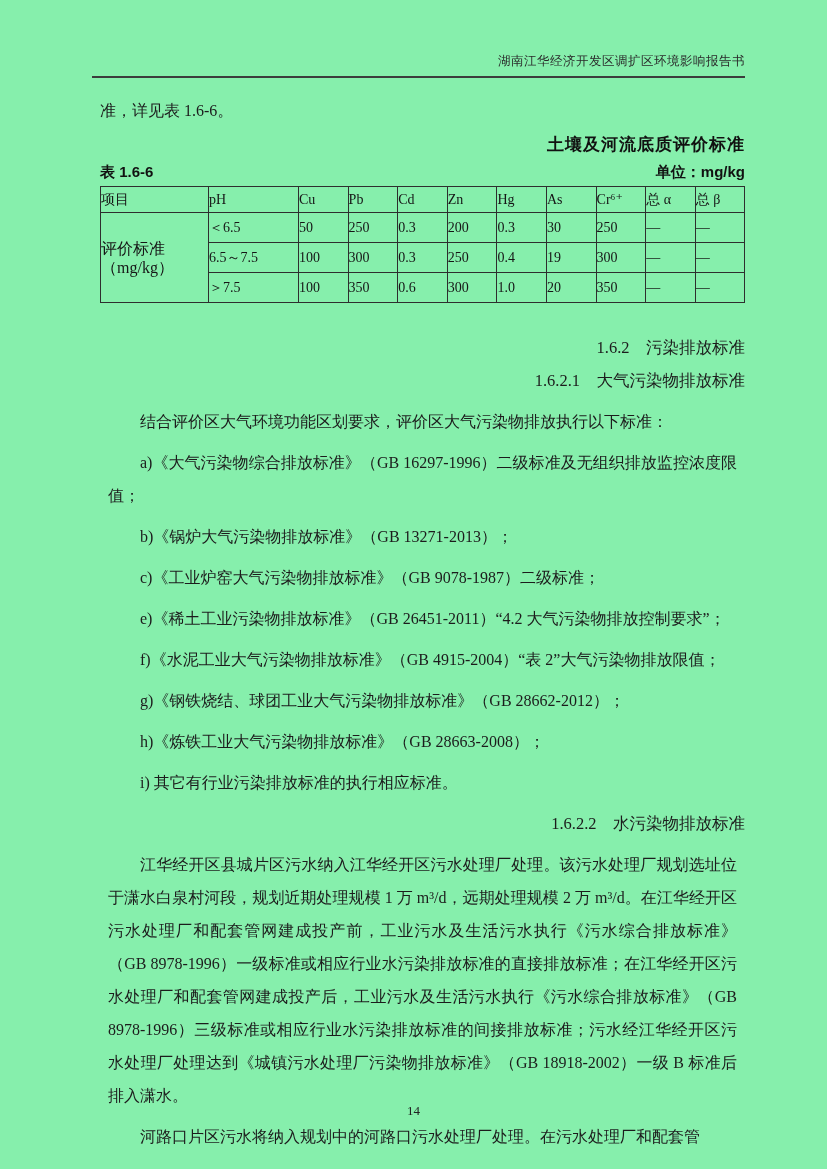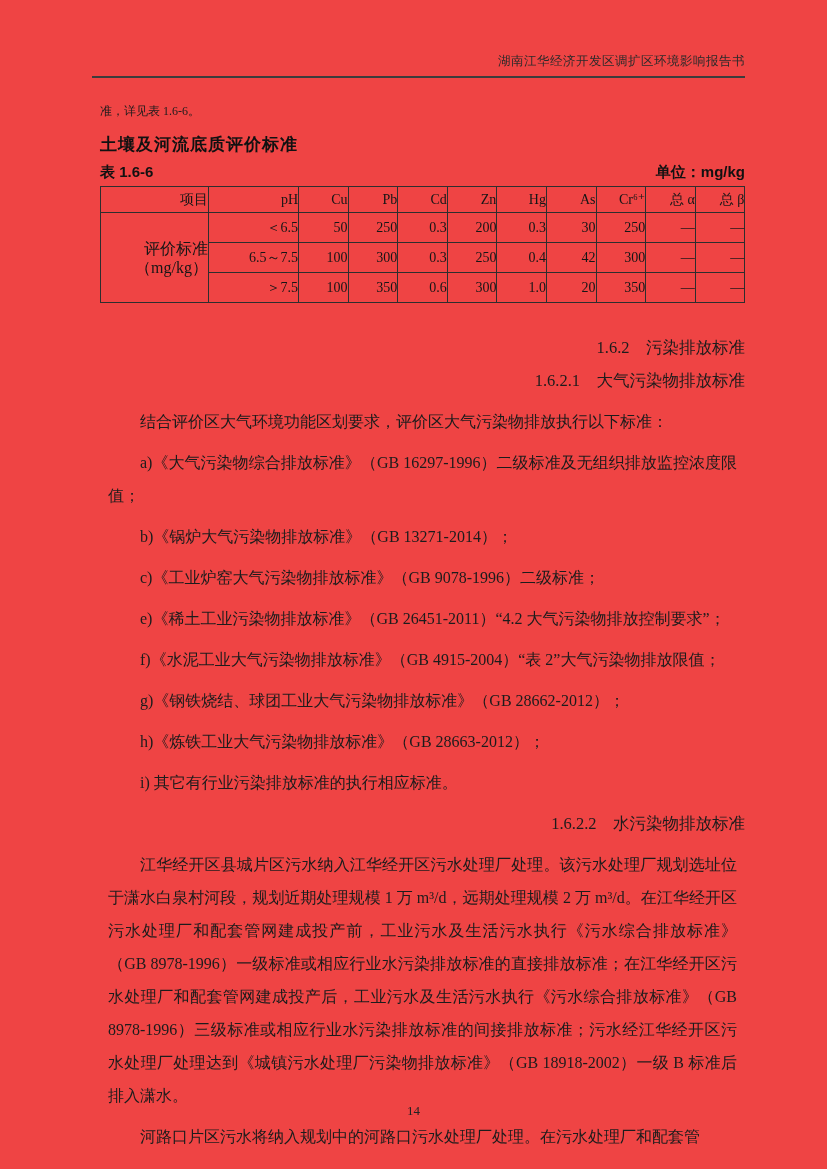--- a/index.html
+++ b/index.html
@@ -1,49 +1,49 @@
 <!DOCTYPE html>
 <html><head>
 <meta charset="utf-8">
 <style>
   html,body { margin:0; padding:0; background:#ffffff; }
   .page {
-    position:relative; width:827px; height:1169px; background:#ef4444;
+    position:relative; width:827px; height:1169px; background:#86efac;
     font-family:"Liberation Serif","DejaVu Serif",serif; color:#1c1c1c;
     overflow:hidden;
   }
   .header-text {
     position:absolute; top:53px; right:82px;
     font-size:12.5px; letter-spacing:0.5px; color:#2a2a2a;
   }
   .header-rule {
     position:absolute; top:76px; left:92px; width:653px; height:2px;
     background:#3c3c3c;
   }
   .content { position:absolute; left:100px; top:96px; width:645px; }
 
-  .intro { font-size:12px; line-height:30px; margin:0; }
+  .intro { font-size:16px; line-height:30px; margin:0; }
 
   .table-title {
     font-family:"Liberation Sans","DejaVu Sans",sans-serif;
-    font-size:17px; font-weight:bold; text-align:left;
+    font-size:17px; font-weight:bold; text-align:right;
     margin:7px 0 0 0; line-height:24px; letter-spacing:1px; color:#111;
   }
   .caption-row {
     display:flex; justify-content:space-between; align-items:flex-end;
     margin-top:5px;
     font-family:"Liberation Sans","DejaVu Sans",sans-serif;
     font-weight:bold; font-size:15px; line-height:20px; color:#111;
   }
 
   table.std {
     border-collapse:collapse; width:100%; margin-top:4px; table-layout:fixed;
   }
   table.std th, table.std td {
-    border:1px solid #2e2e2e; text-align:right; vertical-align:middle;
+    border:1px solid #2e2e2e; text-align:left; vertical-align:middle;
     font-weight:normal; font-size:14px; padding:0; color:#161616;
   }
   table.std th { height:25px; }
   table.std td { height:29px;margin-left:44px; }
   .rowhead div { line-height:19px; font-size:16px; }
 
   .h-sec { font-size:16.5px; font-weight:normal; margin:0; line-height:33px;text-align:right; }
   .h-first { margin-top:28px; }
   .para {
     font-size:16px; line-height:33px; margin:8px;
@@ -117,21 +117,21 @@
         <td>—</td>
         <td>—</td>
       </tr>
       <tr>
         <td>6.5～7.5</td>
         <td>100</td>
         <td>300</td>
         <td>0.3</td>
         <td>250</td>
         <td>0.4</td>
-        <td>42</td>
+        <td>19</td>
         <td>300</td>
         <td>—</td>
         <td>—</td>
       </tr>
       <tr>
         <td>＞7.5</td>
         <td>100</td>
         <td>350</td>
         <td>0.6</td>
         <td>300</td>
@@ -142,26 +142,26 @@
         <td>—</td>
       </tr>
     </tbody>
       </table>
 
     <div class="h-sec h-first">1.6.2　污染排放标准</div>
     <div class="h-sec">1.6.2.1　大气污染物排放标准</div>
 
     <p class="para">结合评价区大气环境功能区划要求，评价区大气污染物排放执行以下标准：</p>
     <p class="para">a)《大气污染物综合排放标准》（GB 16297-1996）二级标准及无组织排放监控浓度限值；</p>
-    <p class="para">b)《锅炉大气污染物排放标准》（GB 13271-2014）；</p>
-    <p class="para">c)《工业炉窑大气污染物排放标准》（GB 9078-1996）二级标准；</p>
+    <p class="para">b)《锅炉大气污染物排放标准》（GB 13271-2013）；</p>
+    <p class="para">c)《工业炉窑大气污染物排放标准》（GB 9078-1987）二级标准；</p>
     <p class="para">e)《稀土工业污染物排放标准》（GB 26451-2011）“4.2 大气污染物排放控制要求”；</p>
     <p class="para">f)《水泥工业大气污染物排放标准》（GB 4915-2004）“表 2”大气污染物排放限值；</p>
     <p class="para">g)《钢铁烧结、球团工业大气污染物排放标准》（GB 28662-2012）；</p>
-    <p class="para">h)《炼铁工业大气污染物排放标准》（GB 28663-2012）；</p>
+    <p class="para">h)《炼铁工业大气污染物排放标准》（GB 28663-2008）；</p>
     <p class="para">i) 其它有行业污染排放标准的执行相应标准。</p>
 
     <div class="h-sec">1.6.2.2　水污染物排放标准</div>
     <p class="para">江华经开区县城片区污水纳入江华经开区污水处理厂处理。该污水处理厂规划选址位于潇水白泉村河段，规划近期处理规模 1 万 m³/d，远期处理规模 2 万 m³/d。在江华经开区污水处理厂和配套管网建成投产前，工业污水及生活污水执行《污水综合排放标准》（GB 8978-1996）一级标准或相应行业水污染排放标准的直接排放标准；在江华经开区污水处理厂和配套管网建成投产后，工业污水及生活污水执行《污水综合排放标准》（GB 8978-1996）三级标准或相应行业水污染排放标准的间接排放标准；污水经江华经开区污水处理厂处理达到《城镇污水处理厂污染物排放标准》（GB 18918-2002）一级 B 标准后排入潇水。</p>
     <p class="para">河路口片区污水将纳入规划中的河路口污水处理厂处理。在污水处理厂和配套管</p>
 
   </div>
 
   <div class="page-num">14</div>
 

